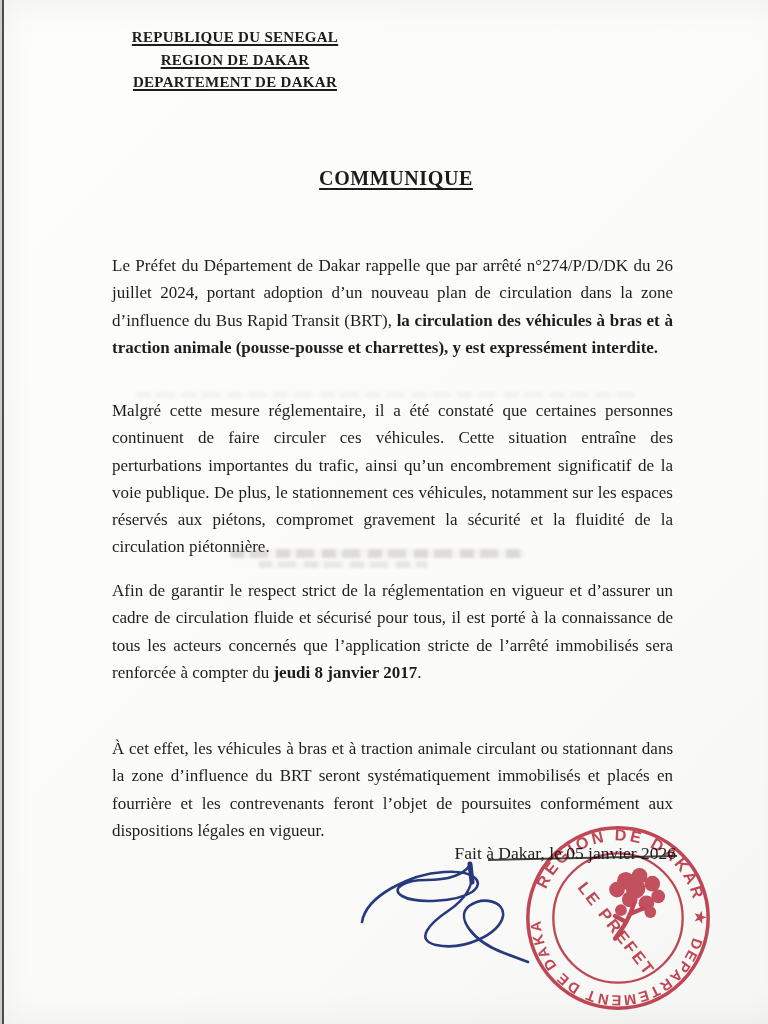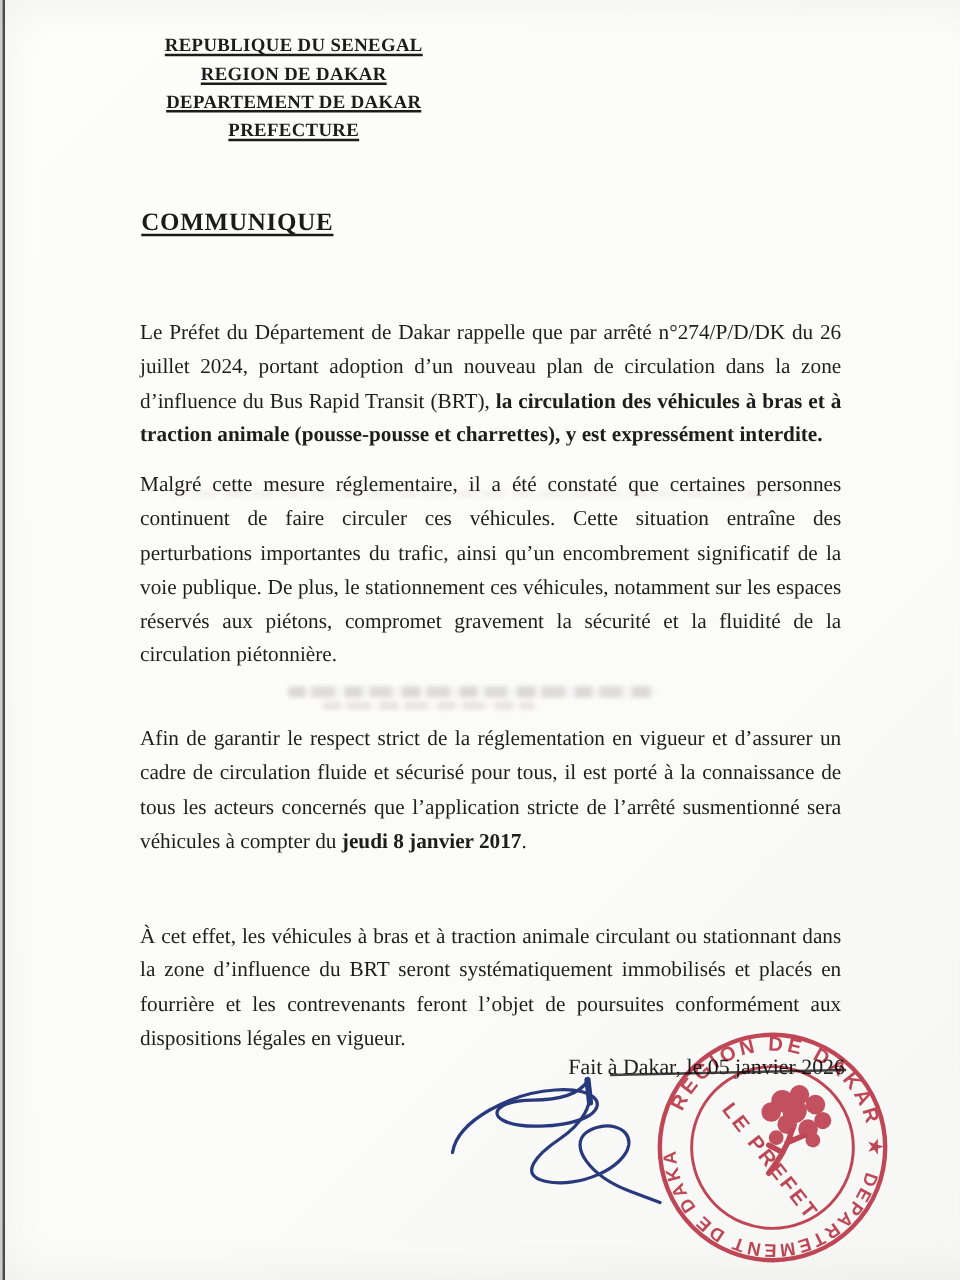--- a/index.html
+++ b/index.html
@@ -18,31 +18,31 @@
   .edge-left-dark{position:absolute;left:2px;top:0;width:2px;height:1024px;background:#4b4b4b;}
   .edge-right{position:absolute;right:0;top:0;width:8px;height:1024px;
     background:linear-gradient(to right,rgba(0,0,0,0),rgba(0,0,0,0.16));}
   .letterhead{
     position:absolute;left:116px;top:26px;width:238px;
     text-align:center;font-weight:bold;font-size:15px;line-height:22.5px;
     color:#1c1c1c;letter-spacing:0.3px;
   }
   .letterhead .lh-line{text-decoration:underline;text-decoration-thickness:1.5px;text-underline-offset:2px;}
   .doc-title{
-    position:absolute;left:113px;top:167px;width:566px;text-align:left;
+    position:absolute;left:113px;top:167px;width:566px;text-align:center;
     font-weight:bold;font-size:20px;color:#1b1b1b;letter-spacing:0.6px;
   }
   .doc-title span{text-decoration:underline;text-decoration-thickness:2px;text-underline-offset:3px;}
   .para{
     position:absolute;left:112px;width:561px;
     font-size:17px;line-height:27.3px;text-align:justify;color:#1d1d1d;
   }
   .para b{font-weight:bold;margin-top:25px;}
   .p1{top:252px;}
-  .p2{top:374px;}
+  .p2{top:397px;}
   .p3{top:577px;}
   .p4{top:735px;}
   .bleed{
     position:absolute;height:9px;border-radius:4px;
     background:repeating-linear-gradient(to right,
       rgba(148,138,126,0.55) 0 14px, rgba(148,138,126,0.12) 14px 20px,
       rgba(148,138,126,0.5) 20px 38px, rgba(148,138,126,0.1) 38px 46px);
     filter:blur(1.6px);
   }
   .bleed1{left:230px;top:549px;width:295px;opacity:0.55;}
@@ -72,37 +72,36 @@
 <div class="photo">
 
   <div class="edge-left-light"></div>
   <div class="edge-left-dark"></div>
   <div class="edge-right"></div>
 
   <div class="letterhead">
     <div><span class="lh-line">REPUBLIQUE DU SENEGAL</span></div>
     <div><span class="lh-line">REGION DE DAKAR</span></div>
     <div><span class="lh-line">DEPARTEMENT DE DAKAR</span></div>
-    <div><span class="lh-line">PREFECTURE</span></div>
   </div>
 
   <div class="doc-title">
     <span>COMMUNIQUE</span>
   </div>
 
   <div class="para p1"><span>Le Préfet du Département de Dakar rappelle que par arrêté n°274/P/D/DK du 26 juillet 2024, portant adoption d’un nouveau plan de circulation dans la zone d’influence du Bus Rapid Transit (BRT), </span><b>la circulation des véhicules à bras et à traction animale (pousse-pousse et charrettes), y est expressément interdite.</b></div>
 
   <div class="bleed bleed3"></div>
 
   <div class="para p2"><span>Malgré cette mesure réglementaire, il a été constaté que certaines personnes continuent de faire circuler ces véhicules. Cette situation entraîne des perturbations importantes du trafic, ainsi qu’un encombrement significatif de la voie publique. De plus, le stationnement ces véhicules, notamment sur les espaces réservés aux piétons, compromet gravement la sécurité et la fluidité de la circulation piétonnière.</span></div>
 
   <div class="bleed bleed1"></div>
   <div class="bleed bleed2"></div>
 
-  <div class="para p3"><span>Afin de garantir le respect strict de la réglementation en vigueur et d’assurer un cadre de circulation fluide et sécurisé pour tous, il est porté à la connaissance de tous les acteurs concernés que l’application stricte de l’arrêté susmentionné sera véhicules à compter du </span><b>jeudi 8 janvier 2017</b><span>.</span></div>
+  <div class="para p3"><span>Afin de garantir le respect strict de la réglementation en vigueur et d’assurer un cadre de circulation fluide et sécurisé pour tous, il est porté à la connaissance de tous les acteurs concernés que l’application stricte de l’arrêté immobilisés sera renforcée à compter du </span><b>jeudi 8 janvier 2017</b><span>.</span></div>
 
   <div class="para p4"><span>À cet effet, les véhicules à bras et à traction animale circulant ou stationnant dans la zone d’influence du BRT seront systématiquement immobilisés et placés en fourrière et les contrevenants feront l’objet de poursuites conformément aux dispositions légales  en vigueur.</span></div>
 
   <div class="dateline">Fait à Dakar, le 05 janvier 2026</div>
   <div class="date-strike"></div>
 
   <svg class="signature-svg" viewBox="0 0 190 118" fill="none">
     <path d="M 10 66
              C 14 40, 58 18, 92 16
              C 122 14, 134 26, 120 36

